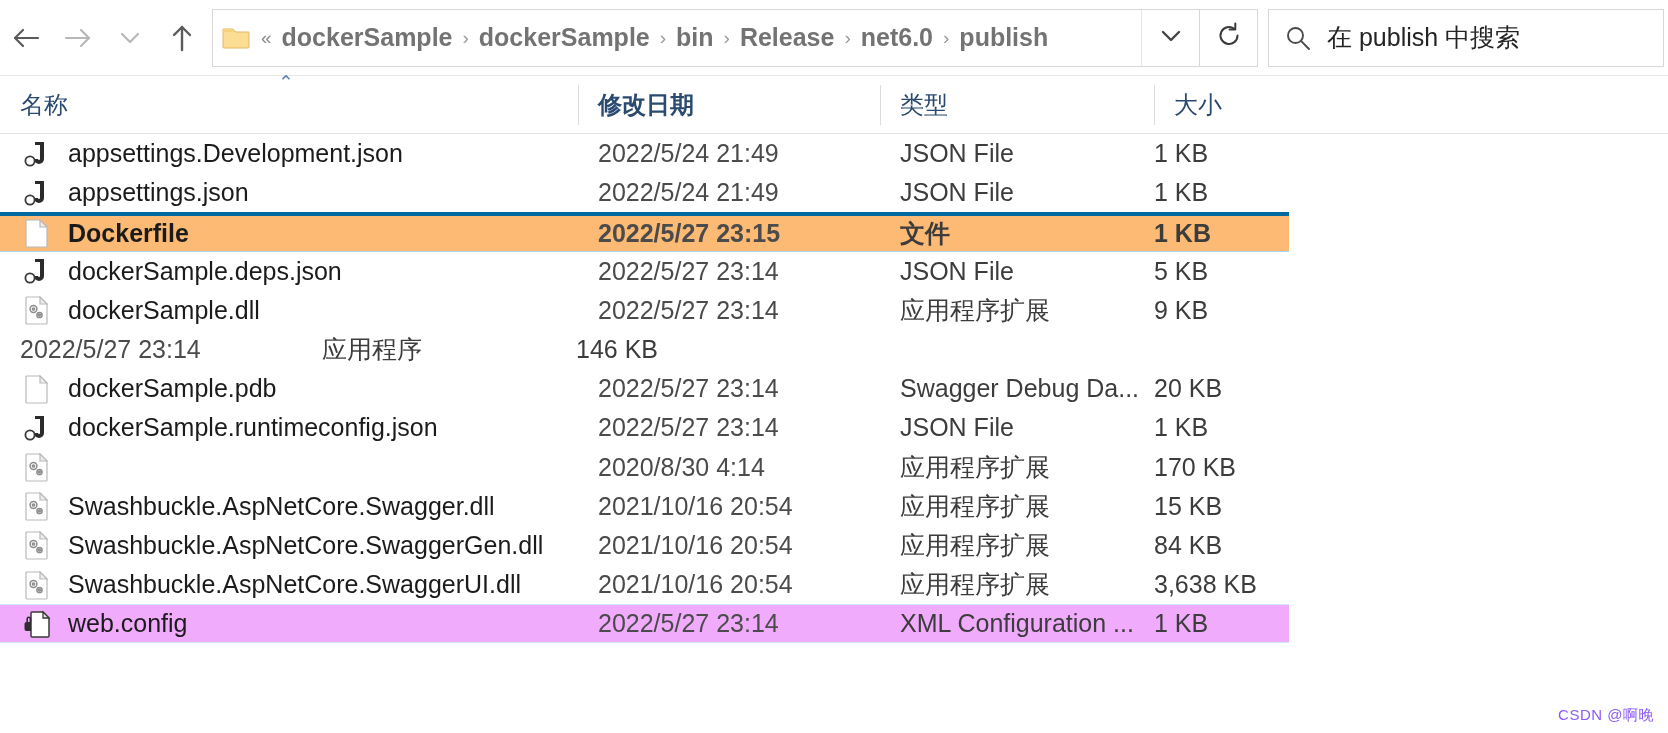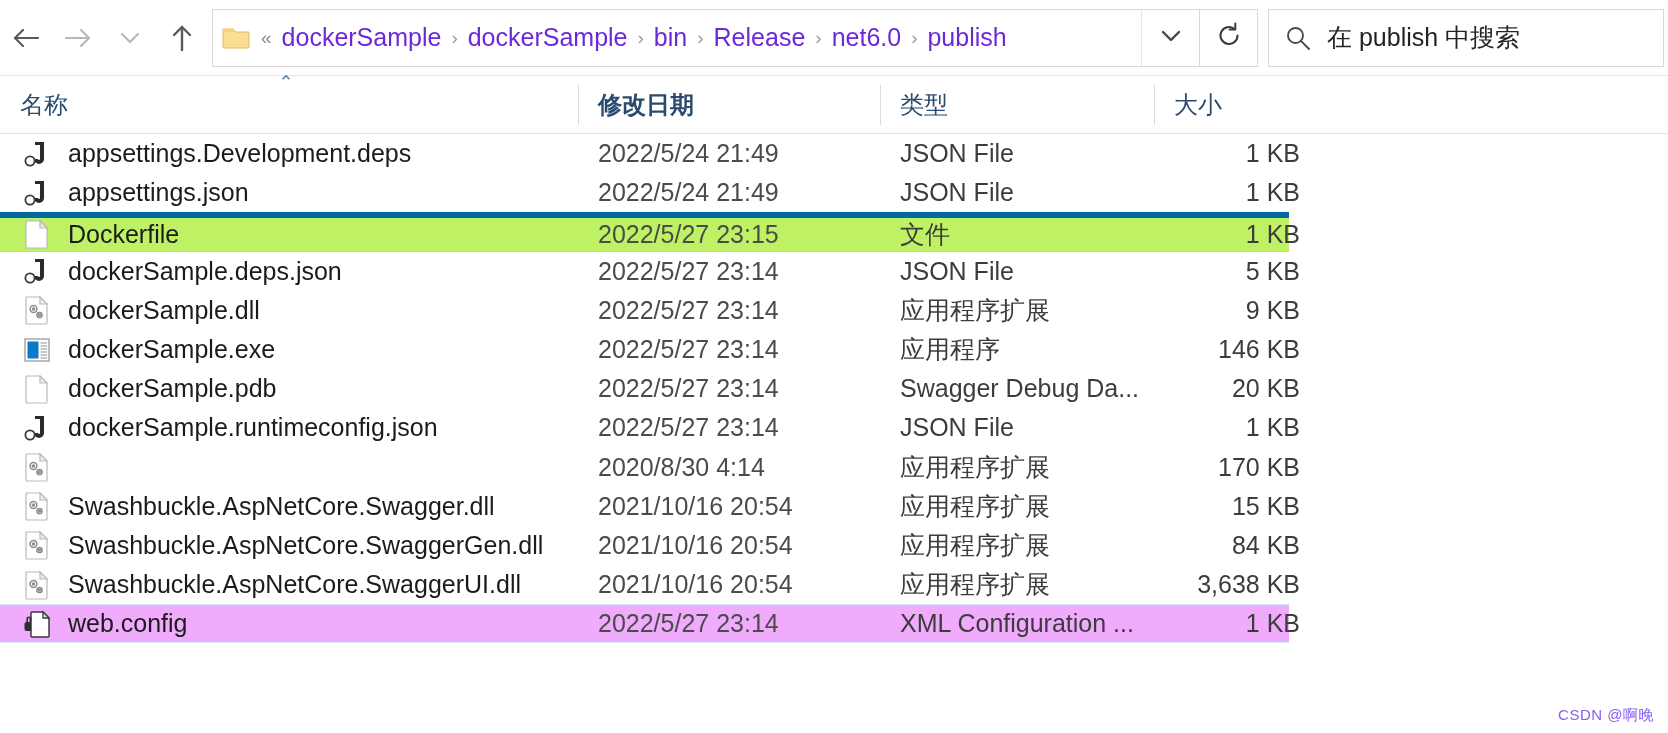--- a/index.html
+++ b/index.html
@@ -53,21 +53,22 @@
   }
   .crumb-chevrons {
     color: #8a8a8a;
     font-size: 19px;
     padding: 0 6px 0 2px;
     letter-spacing: -1px;
   }
   .crumb {
     white-space: nowrap;
     padding: 3px 5px;
-    color: #6d28d9;
+    color: #737373;
+    font-weight: bold;
   }
   .crumb-sep {
     color: #9a9a9a;
     font-size: 19px;
     padding: 0 5px;
     display: inline-flex;
     align-items: center;
   }
   .addr-dropdown {
     width: 58px; flex: none;
@@ -150,21 +151,21 @@
     background: #ffffff;
   }
   .row {
     height: 39.2px;
     display: flex;
     align-items: center;
     width: 1289px;
     font-size: 25px;
     color: #1b1b1b;
   }
-  .row.selected { background: #bef264; border-top: 6px solid #0369a1; border-bottom: 1px solid #a8d8ee; }
+  .row.selected { background: #fdba74; border-top: 4px solid #0369a1; border-bottom: 1px solid #a8d8ee; font-weight: bold; }
   .row.hovered  { background: #f0abfc; border-top: 1px solid #cfe9f7; border-bottom: 1px solid #cfe9f7; }
 
   .cell-name {
     width: 578px; flex: none;
     display: flex; align-items: center;
     padding-left: 22px;
     white-space: nowrap;
     overflow: hidden;
   }
   .file-icon {
@@ -183,21 +184,20 @@
   .cell-type {
     width: 274px; flex: none;
     padding-left: 20px;
     color: #3c3c3c;
     white-space: nowrap;
     overflow: hidden;
   }
   .cell-size {
     width: 152px; flex: none;
     padding-right: 6px;
-    text-align: right;
     color: #3c3c3c;
     white-space: nowrap;
   }
 
   
   .watermark {
     position: absolute;
     right: 14px;
     bottom: 8px;
     font-size: 15px;
@@ -313,21 +313,21 @@
 
 <div class="filelist" id="file-list">
     <div class="row">
       <div class="cell-name">
         <span class="file-icon">
           <svg width="30" height="30" viewBox="0 0 30 30">
             <path d="M13 3 h9 v17 a5 5 0 0 1 -5 5 a5 5 0 0 1 -5 -5 h4 a1 1 0 0 0 2 0 V6 h-5 Z" fill="#2b2b2b"></path>
             <circle cx="8" cy="22" r="4.6" fill="#ffffff" stroke="#3a3a3a" stroke-width="1.8"></circle>
           </svg>
         </span>
-        <span>appsettings.Development.deps</span>
+        <span>appsettings.Development.json</span>
       </div>
       <div class="cell-date">2022/5/24 21:49</div>
       <div class="cell-type">JSON File</div>
       <div class="cell-size">1 KB</div>
     </div>
     <div class="row">
       <div class="cell-name">
         <span class="file-icon">
           <svg width="30" height="30" viewBox="0 0 30 30">
             <path d="M13 3 h9 v17 a5 5 0 0 1 -5 5 a5 5 0 0 1 -5 -5 h4 a1 1 0 0 0 2 0 V6 h-5 Z" fill="#2b2b2b"></path>
@@ -382,37 +382,20 @@
             </g>
           </svg>
         </span>
         <span>dockerSample.dll</span>
       </div>
       <div class="cell-date">2022/5/27 23:14</div>
       <div class="cell-type">应用程序扩展</div>
       <div class="cell-size">9 KB</div>
     </div>
     <div class="row">
-      <div class="cell-name">
-        <span class="file-icon">
-          <svg width="30" height="30" viewBox="0 0 30 30">
-            <rect x="3" y="4" width="24" height="22" fill="#ffffff" stroke="#9a9a9a" stroke-width="1.3"></rect>
-            <rect x="5.5" y="6.5" width="11" height="17" fill="#0b7ac4"></rect>
-            <g stroke="#9a9a9a" stroke-width="1.1">
-              <path d="M18.5 8 h6.5"></path>
-              <path d="M18.5 11 h6.5"></path>
-              <path d="M18.5 14 h6.5"></path>
-              <path d="M18.5 17 h6.5"></path>
-              <path d="M18.5 20 h6.5"></path>
-              <path d="M18.5 23 h6.5"></path>
-            </g>
-          </svg>
-        </span>
-        <span>dockerSample.exe</span>
-      </div>
       <div class="cell-date">2022/5/27 23:14</div>
       <div class="cell-type">应用程序</div>
       <div class="cell-size">146 KB</div>
     </div>
     <div class="row">
       <div class="cell-name">
         <span class="file-icon">
           <svg width="30" height="30" viewBox="0 0 30 30">
             <path d="M5 2 h13 l7 7 v19 a1 1 0 0 1 -1 1 H5 a1 1 0 0 1 -1 -1 V3 a1 1 0 0 1 1 -1 Z" fill="#ffffff" stroke="#b9b9b9" stroke-width="1.2"></path>
             <path d="M18 2 l7 7 h-7 Z" fill="#eeeeee" stroke="#b9b9b9" stroke-width="1.2"></path>

